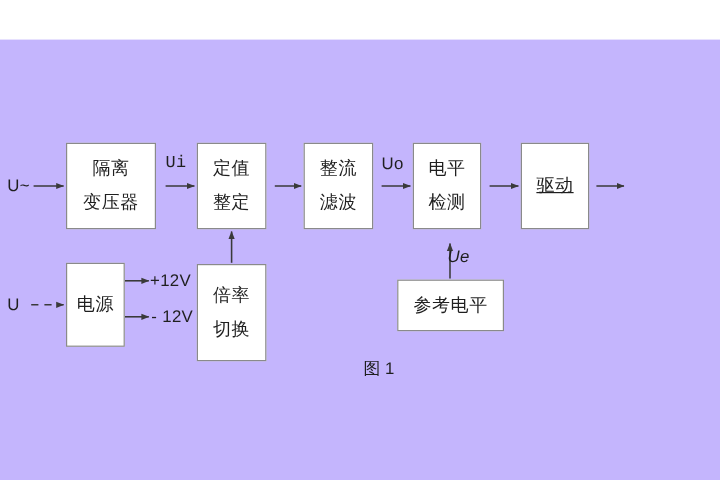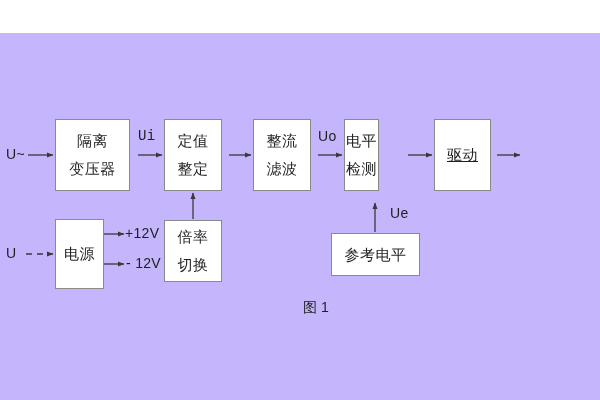--- a/index.html
+++ b/index.html
@@ -104,52 +104,52 @@
   <div class="block two" style="left:164px; top:86px; width:58px; height:72px;">
     <span class="ln">定值</span>
     <span class="ln">整定</span>
   </div>
 
   <div class="block two" style="left:253px; top:86px; width:58px; height:72px;">
     <span class="ln">整流</span>
     <span class="ln">滤波</span>
   </div>
 
-  <div class="block two" style="left:344px; top:86px; width:35px; height:72px;">
+  <div class="block two" style="left:344px; top:86px; width:57px; height:72px;">
     <span class="ln">电平</span>
     <span class="ln">检测</span>
   </div>
 
   <div class="block" style="left:434px; top:86px; width:57px; height:72px;text-decoration:underline;">
     <span class="ln">驱动</span>
   </div>
 
 
   <div class="block" style="left:55px; top:186px; width:49px; height:70px;">
     <span class="ln">电源</span>
   </div>
 
-  <div class="block two" style="left:164px; top:187px; width:58px; height:62px;">
+  <div class="block two" style="left:164px; top:187px; width:58px; height:81px;">
     <span class="ln">倍率</span>
     <span class="ln">切换</span>
   </div>
 
   <div class="block" style="left:331px; top:200px; width:89px; height:43px;">
     <span class="ln">参考电平</span>
   </div>
 
   <div class="sig-label" style="left:6px; top:113px;">U~</div>
 
   <div class="sig-label" style="left:6px; top:212px;">U</div>
 
   <div class="sig-label" style="left:138px; top:95px;font-family:Liberation Mono, monospace;">Ui</div>
 
   <div class="sig-label" style="left:318px; top:95px;">Uo</div>
 
-  <div class="sig-label" style="left:390px; top:172px;">Ue</div>
+  <div class="sig-label" style="left:373px; top:172px;font-style:italic;">Ue</div>
 
   <div class="sig-label" style="left:125px; top:192px;">+12V</div>
 
   <div class="sig-label" style="left:126px; top:222px;">- 12V</div>
 
   <div class="caption" style="left:303px; top:266px;">图 1</div>
 
 </div>
 
 </body></html>

